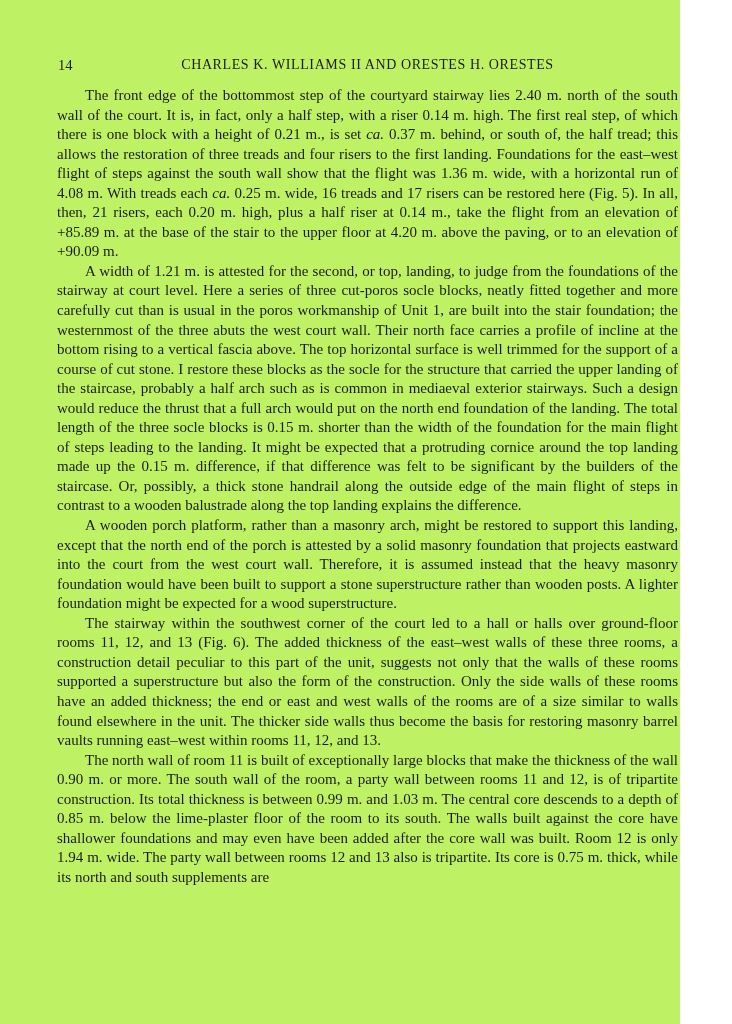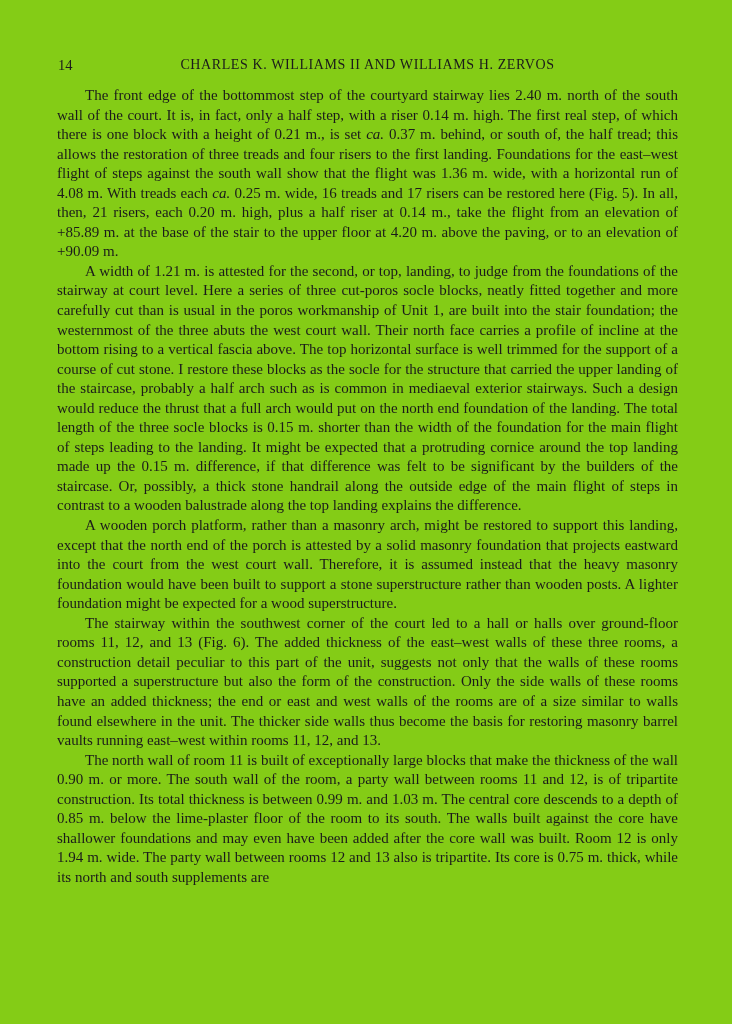--- a/index.html
+++ b/index.html
@@ -3,22 +3,22 @@
 <meta charset="utf-8">
 <style>
   html, body { margin: 0; padding: 0; }
   body {
     width: 732px; height: 1024px;
     background: #ffffff;
     font-family: "Liberation Serif", serif;
   }
   .sheet {
     position: relative;
-    width: 732px; height: 1024px;
-    background: #84cc16;
+    width: 680px; height: 1024px;
+    background: #bef264;
     color: #1b1b1b;
     overflow: hidden;
   }
   .page-header {
     position: absolute;
     top: 57px; left: 57px; width: 621px; height: 18px;
   }
   .page-number {
     position: absolute; left: 1px; top: 0;
     font-size: 14.5px;
@@ -47,21 +47,21 @@
     text-indent: 28px;
   }
   .para em { font-style: italic; }
 </style>
 </head>
 <body>
 
 <div class="sheet">
   <div class="page-header">
     <span class="page-number">14</span>
-    <span class="running-head">CHARLES K. WILLIAMS II AND WILLIAMS H. ZERVOS</span>
+    <span class="running-head">CHARLES K. WILLIAMS II AND ORESTES H. ORESTES</span>
   </div>
 
   <div class="page-body">
       <p class="para"><span>The front edge of the bottommost step of the courtyard stairway lies 2.40 m. north of the south wall of the court. It is, in fact, only a half step, with a riser 0.14 m. high. The first real step, of which there is one block with a height of 0.21 m., is set </span><em>ca.</em><span> 0.37 m. behind, or south of, the half tread; this allows the restoration of three treads and four risers to the first landing. Foundations for the east–west flight of steps against the south wall show that the flight was 1.36 m. wide, with a horizontal run of 4.08 m. With treads each </span><em>ca.</em><span> 0.25 m. wide, 16 treads and 17 risers can be restored here (Fig. 5). In all, then, 21 risers, each 0.20 m. high, plus a half riser at 0.14 m., take the flight from an elevation of +85.89 m. at the base of the stair to the upper floor at 4.20 m. above the paving, or to an elevation of +90.09 m.</span></p>
       <p class="para"><span>A width of 1.21 m. is attested for the second, or top, landing, to judge from the foundations of the stairway at court level. Here a series of three cut-poros socle blocks, neatly fitted together and more carefully cut than is usual in the poros workmanship of Unit 1, are built into the stair foundation; the westernmost of the three abuts the west court wall. Their north face carries a profile of incline at the bottom rising to a vertical fascia above. The top horizontal surface is well trimmed for the support of a course of cut stone. I restore these blocks as the socle for the structure that carried the upper landing of the staircase, probably a half arch such as is common in mediaeval exterior stairways. Such a design would reduce the thrust that a full arch would put on the north end foundation of the landing. The total length of the three socle blocks is 0.15 m. shorter than the width of the foundation for the main flight of steps leading to the landing. It might be expected that a protruding cornice around the top landing made up the 0.15 m. difference, if that difference was felt to be significant by the builders of the staircase. Or, possibly, a thick stone handrail along the outside edge of the main flight of steps in contrast to a wooden balustrade along the top landing explains the difference.</span></p>
       <p class="para"><span>A wooden porch platform, rather than a masonry arch, might be restored to support this landing, except that the north end of the porch is attested by a solid masonry foundation that projects eastward into the court from the west court wall. Therefore, it is assumed instead that the heavy masonry foundation would have been built to support a stone superstructure rather than wooden posts. A lighter foundation might be expected for a wood superstructure.</span></p>
       <p class="para"><span>The stairway within the southwest corner of the court led to a hall or halls over ground-floor rooms 11, 12, and 13 (Fig. 6). The added thickness of the east–west walls of these three rooms, a construction detail peculiar to this part of the unit, suggests not only that the walls of these rooms supported a superstructure but also the form of the construction. Only the side walls of these rooms have an added thickness; the end or east and west walls of the rooms are of a size similar to walls found elsewhere in the unit. The thicker side walls thus become the basis for restoring masonry barrel vaults running east–west within rooms 11, 12, and 13.</span></p>
       <p class="para"><span>The north wall of room 11 is built of exceptionally large blocks that make the thickness of the wall 0.90 m. or more. The south wall of the room, a party wall between rooms 11 and 12, is of tripartite construction. Its total thickness is between 0.99 m. and 1.03 m. The central core descends to a depth of 0.85 m. below the lime-plaster floor of the room to its south. The walls built against the core have shallower foundations and may even have been added after the core wall was built. Room 12 is only 1.94 m. wide. The party wall between rooms 12 and 13 also is tripartite. Its core is 0.75 m. thick, while its north and south supplements are</span></p>
     </div>
 </div>

